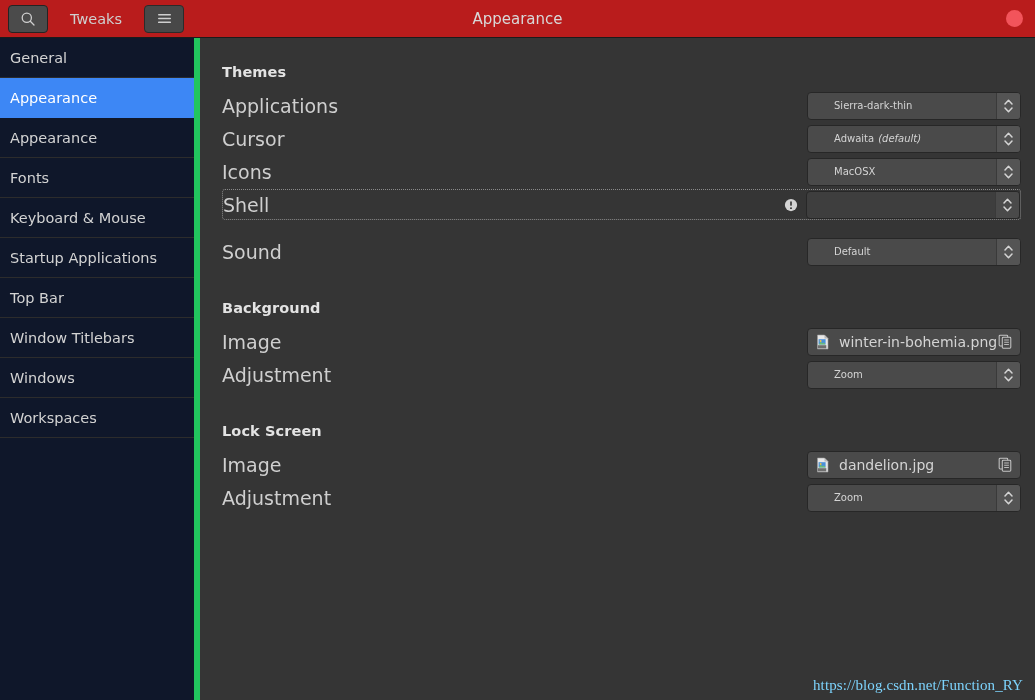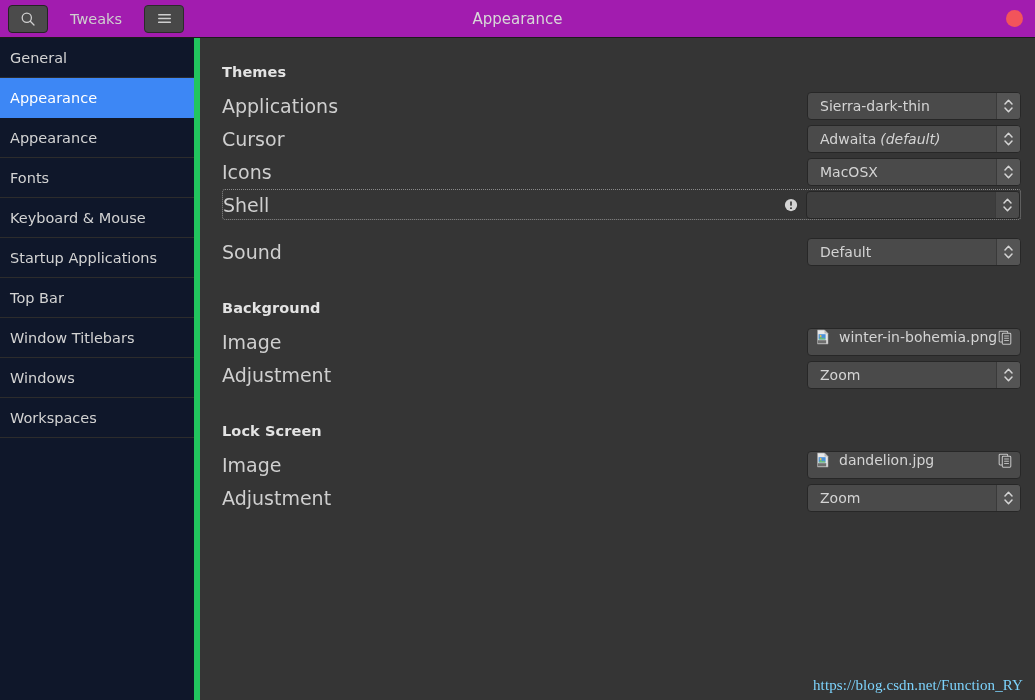--- a/index.html
+++ b/index.html
@@ -19,21 +19,21 @@
     height: 700px;
     display: flex;
     flex-direction: column;
     position: relative;
   }
 
   
   .headerbar {
     height: 38px;
     min-height: 38px;
-    background: #a21caf;
+    background: #b91c1c;
     border-bottom: 1px solid #1b1b1b;
     display: flex;
     align-items: center;
     position: relative;
     padding: 0 8px;
   }
 
   .hb-left {
     display: flex;
     align-items: center;
@@ -187,22 +187,22 @@
     border-radius: 4px;
     cursor: pointer;
     overflow: hidden;
   }
   .combo.empty { background: #3e3e3e; }
 
   .combo-value {
     flex: 1;
     display: flex;
     align-items: center;
-    padding: 0 12px;
-    font-size: 14px;
+    padding: 0 26px;
+    font-size: 10px;
     color: #d4d4d4;
     white-space: nowrap;
     overflow: hidden;
   }
   .combo-value .ital { font-style: italic; padding-left: 4px; }
 
   .combo-arrow {
     width: 24px;
     display: flex;
     align-items: center;
@@ -210,20 +210,21 @@
     background: #545454;
     border-left: 1px solid #3a3a3a;
   }
   .combo.empty .combo-arrow { background: #4a4a4a; }
 
   
   .filebtn {
     width: 214px;
     height: 28px;
     display: flex;
+    align-items: center;
     background: #4a4a4a;
     border: 1px solid #272727;
     border-radius: 4px;
     cursor: pointer;
     padding: 0 6px 0 7px;
     overflow: hidden;
   }
   .file-icon { width: 16px; height: 16px; flex: 0 0 auto; }
   .file-name {
     flex: 1;

